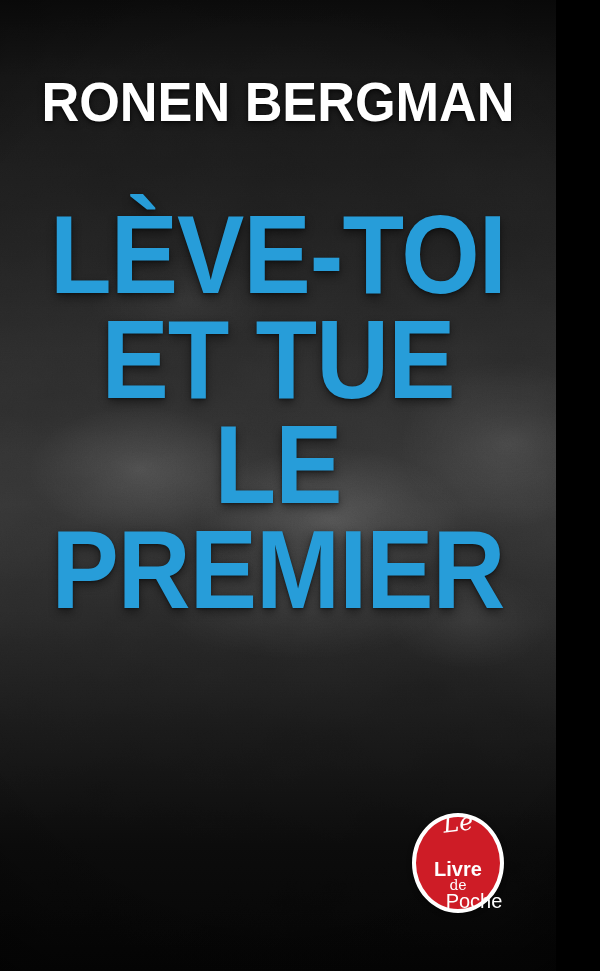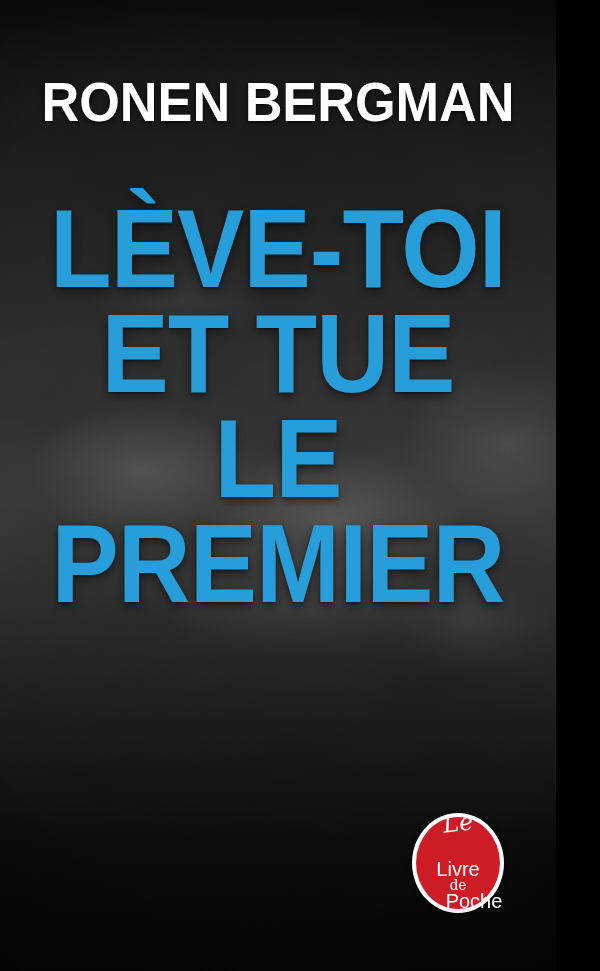--- a/index.html
+++ b/index.html
@@ -32,40 +32,40 @@
     background:radial-gradient(130% 85% at 50% 48%,
       rgba(0,0,0,0) 52%, rgba(0,0,0,.45) 80%, rgba(0,0,0,.85) 100%);
   }
   .txt{position:absolute;left:0;width:100%;text-align:center;z-index:4;}
   .author{
     top:75px;color:#fff;font-weight:700;font-size:55px;line-height:1;
     letter-spacing:0px;transform:scaleX(.95);transform-origin:50% 50%;
     text-shadow:0 2px 7px rgba(0,0,0,.65), 0 1px 2px rgba(0,0,0,.5);
     white-space:nowrap;
   }
-  .title{top:196px;}
+  .title{top:202px;}
   .title-line{
     display:block;height:105px;line-height:105px;
     color:#279DD9;font-weight:700;font-size:112px;letter-spacing:-1px;
     transform:scaleX(.9);transform-origin:50% 50%;white-space:nowrap;
     text-shadow:0 4px 10px rgba(0,0,0,.45), 0 1px 3px rgba(0,0,0,.4);
   }
   .subtitle{top:658px;color:#fff;font-weight:700;font-size:33px;line-height:40px;
     text-shadow:0 2px 6px rgba(0,0,0,.6);}
   .subtitle-line{display:block;white-space:nowrap;}
   .logo{
     position:absolute;top:813px;right:52px;width:92px;height:100px;z-index:5;
     background:#CE1C26;border:4px solid #fff;border-radius:50%;
     box-sizing:border-box;display:flex;flex-direction:column;
     align-items:center;justify-content:center;color:#fff;
     box-shadow:0 1px 5px rgba(0,0,0,.6);
   }
   .logo-le{font-family:"DejaVu Serif",serif;font-style:italic;font-size:24px;
     line-height:18px;transform:rotate(-7deg);margin-top:-2px;}
-  .logo-livre{font-weight:400;font-size:20px;line-height:19px;letter-spacing:0;margin-top:28px;}
+  .logo-livre{font-weight:700;font-size:20px;line-height:19px;letter-spacing:0;margin-top:28px;}
   .logo-de{font-family:"DejaVu Serif",serif;font-size:14px;line-height:12px;}
   .logo-poche{font-weight:400;font-size:20px;line-height:20px;margin-left:32px;}
 </style>
 </head>
 <body>
 
 <div class="cover">
   <div class="bg"></div>
   <div class="patches"></div>
 

